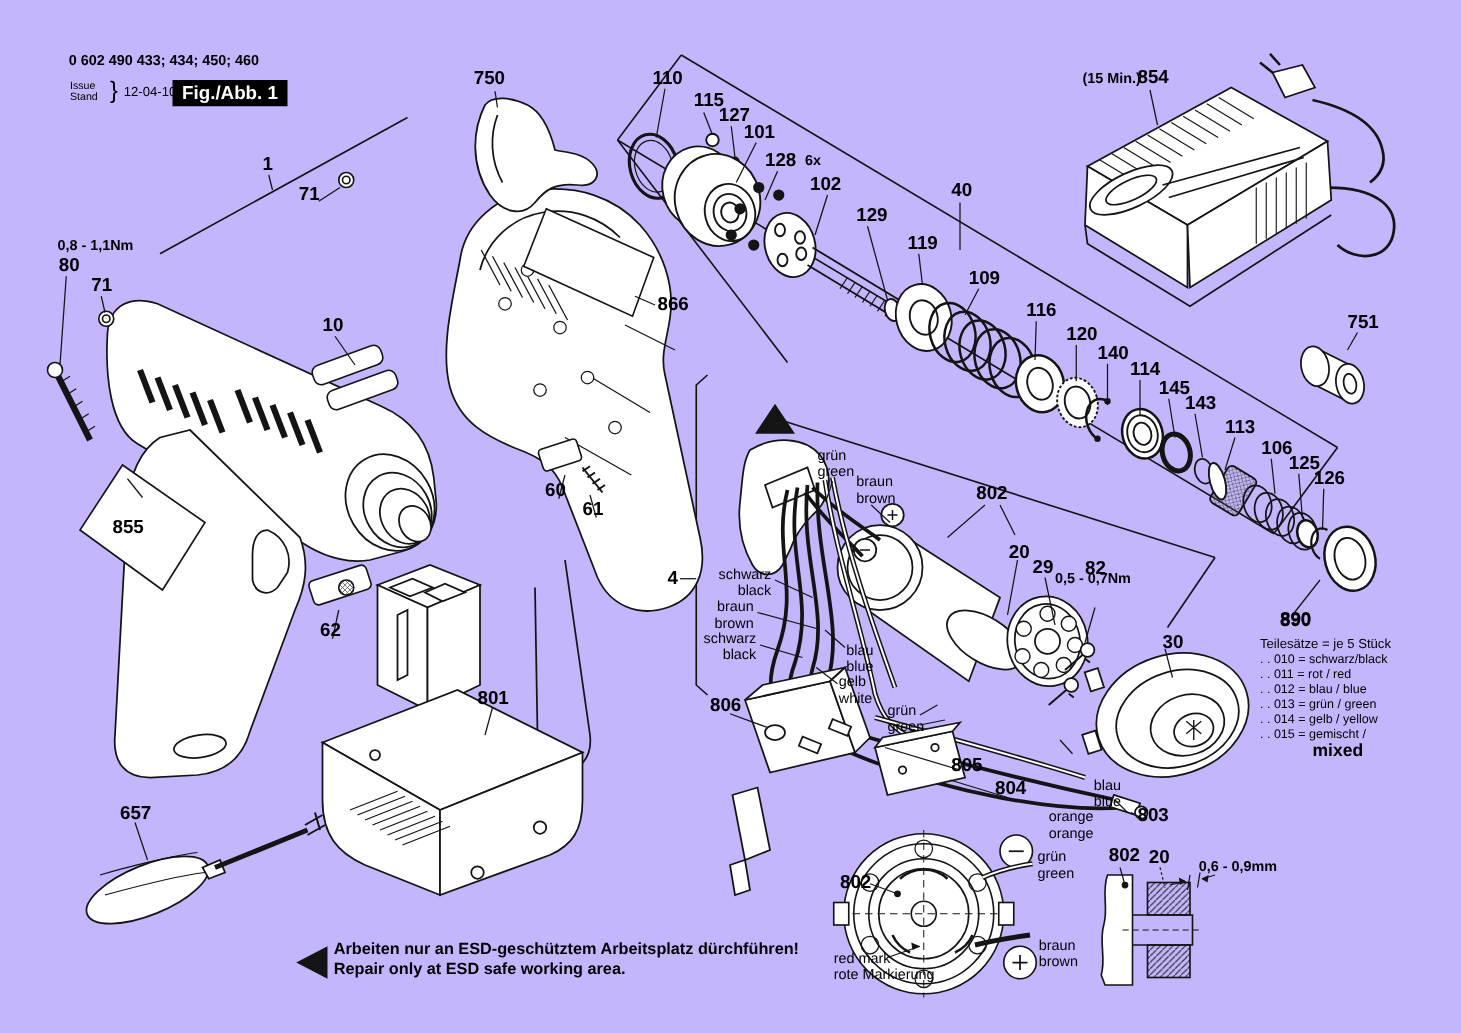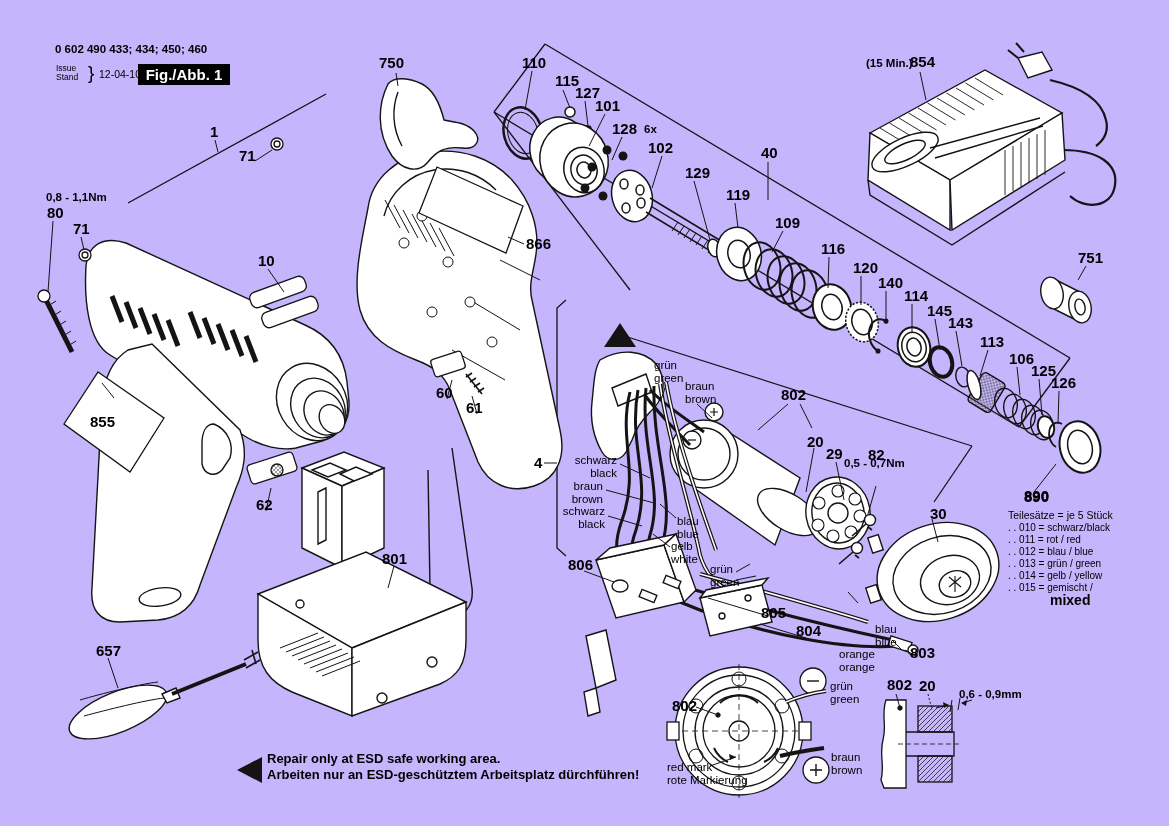--- a/index.html
+++ b/index.html
@@ -422,22 +422,22 @@
 <div class="hdr-part">0 602 490 433; 434; 450; 460</div>
 <div class="hdr-issue">
   <div>Issue</div>
   <div>Stand</div>
 </div>
 <div class="hdr-brace">}</div>
 <div class="hdr-date">12-04-10</div>
 <div class="figbox">Fig./Abb. 1</div>
 
 <div class="esd">
+  <div>Arbeiten nur an ESD-geschütztem Arbeitsplatz dürchführen!</div>
   <div>Repair only at ESD safe working area.</div>
-  <div>Arbeiten nur an ESD-geschütztem Arbeitsplatz dürchführen!</div>
 </div>
 
 
 <div class="legend">
   <div class="lg-num">890</div>
   <div class="lg-title">Teilesätze = je 5 Stück</div>
   <div id="legend-entries">
         <div class="lg-entry">. . 010 = schwarz/black</div>
         <div class="lg-entry">. . 011 = rot / red</div>
         <div class="lg-entry">. . 012 = blau / blue</div>

